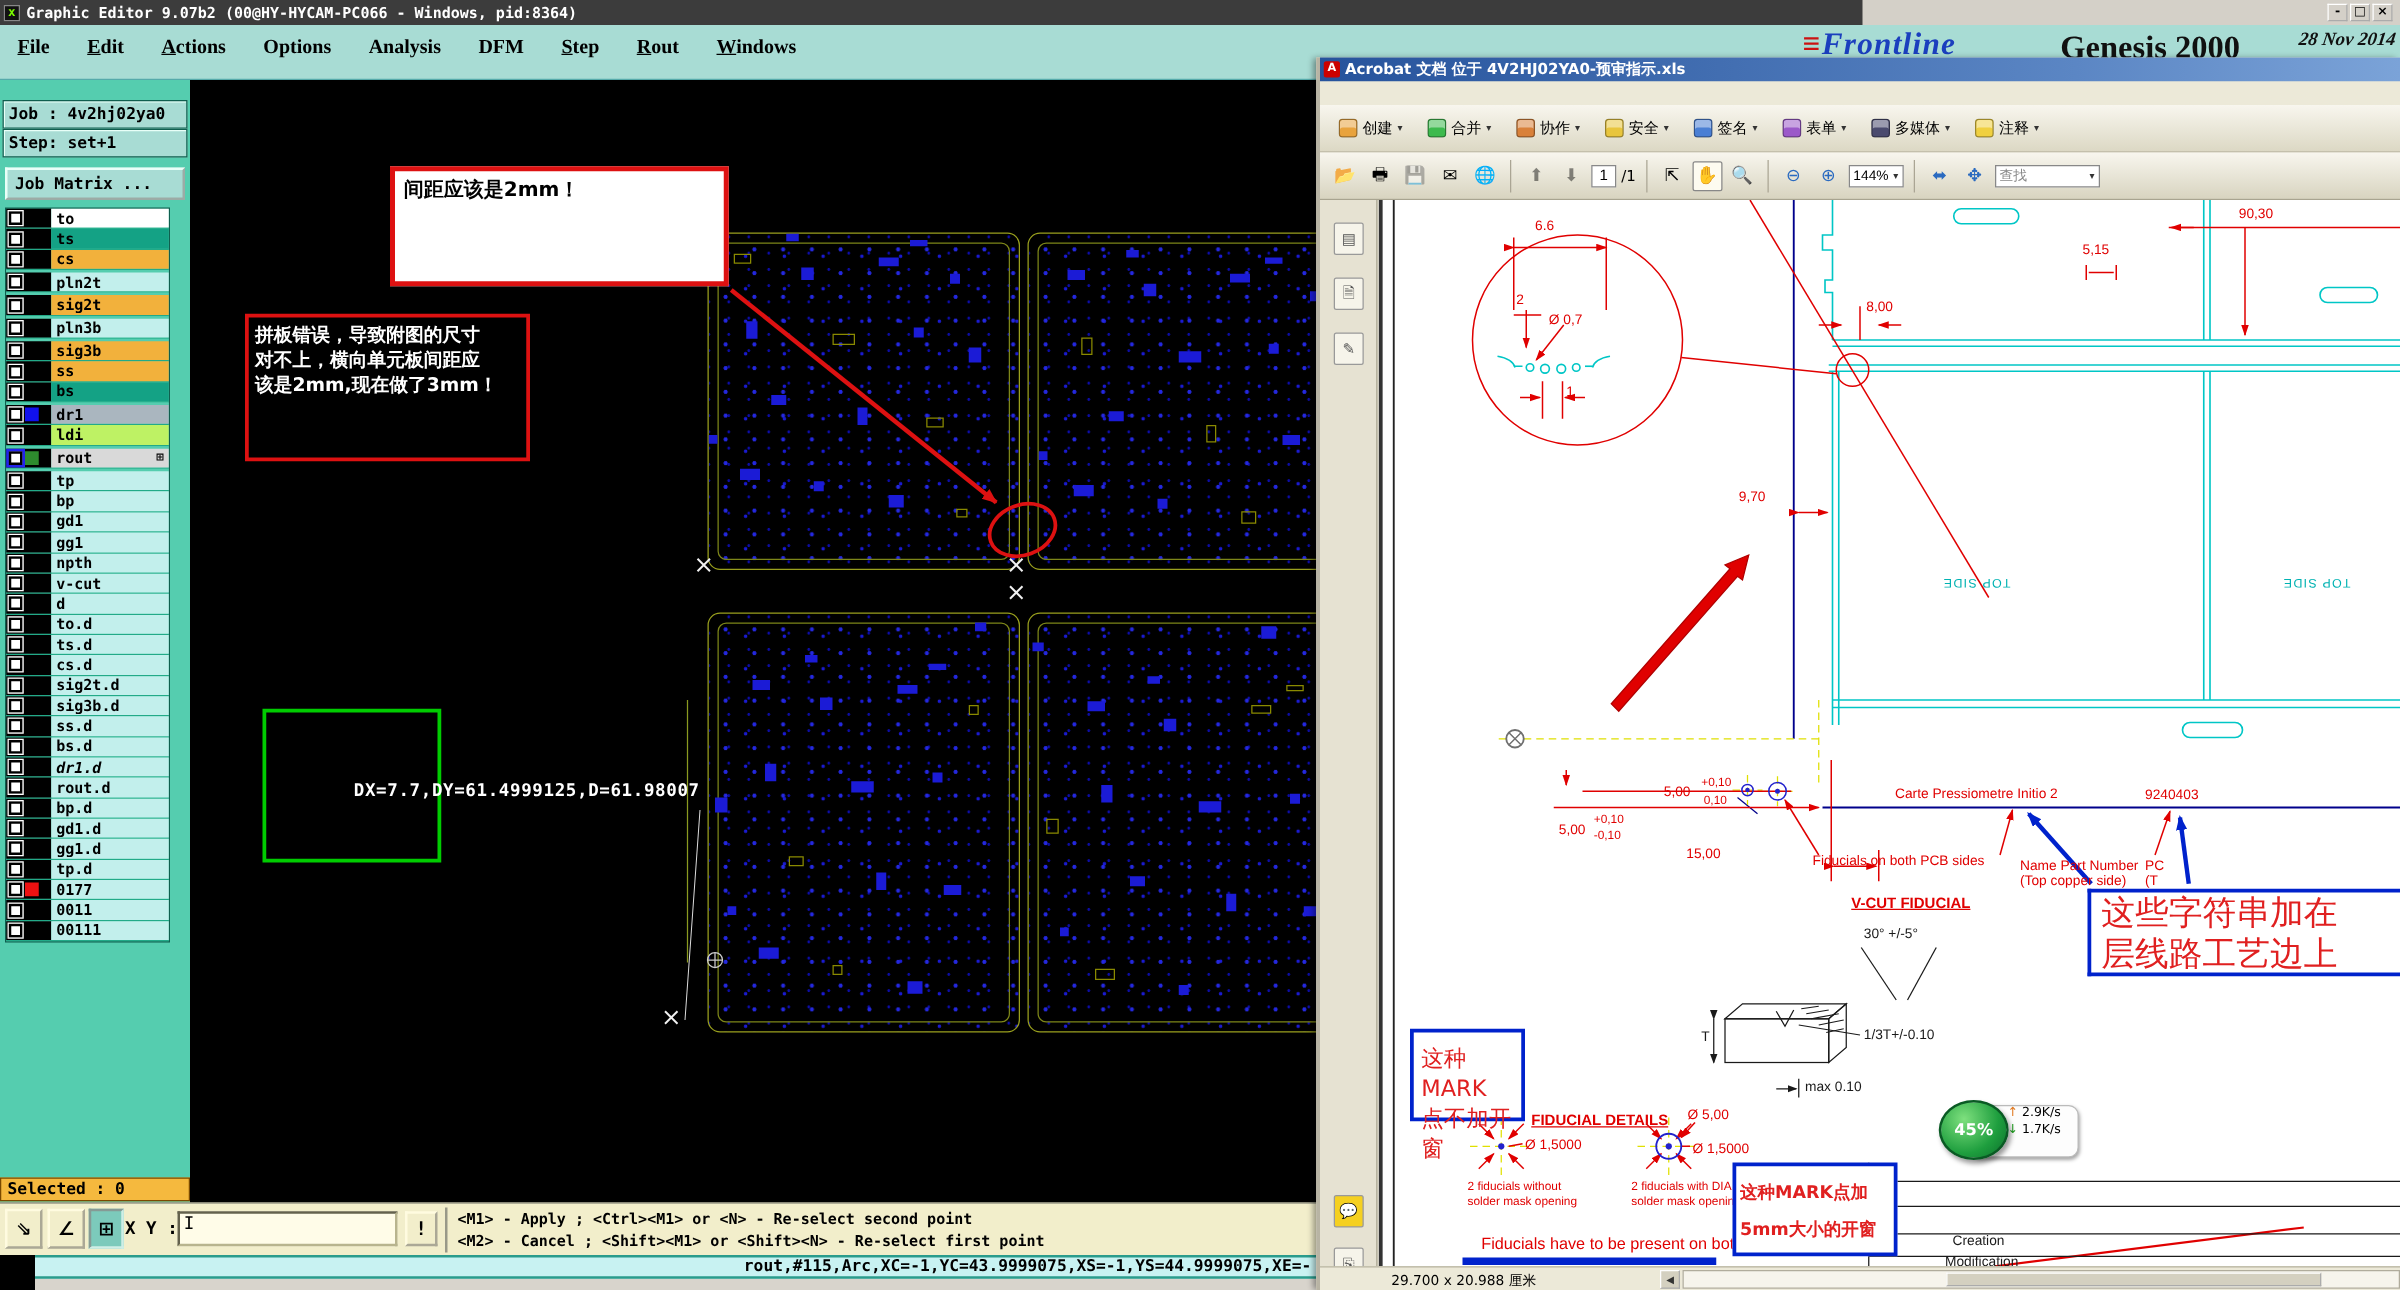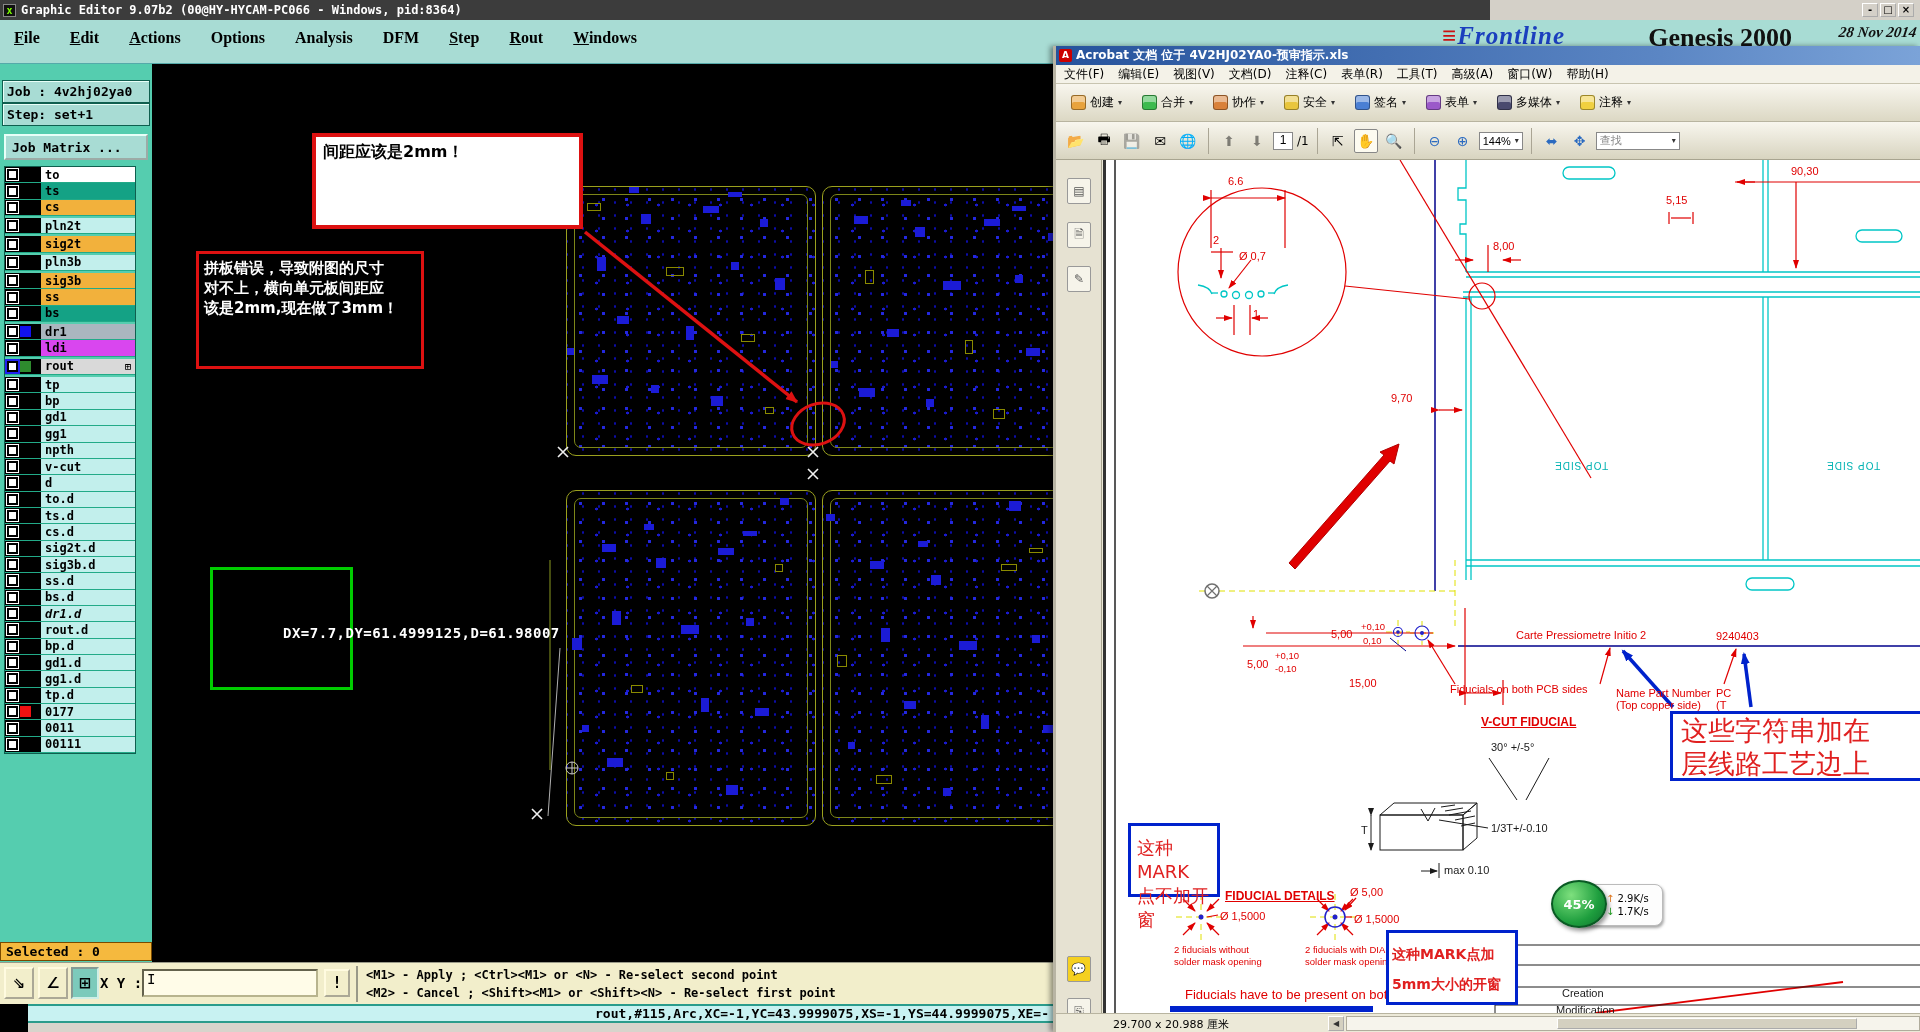--- a/index.html
+++ b/index.html
@@ -129,21 +129,21 @@
   
   .dt { position:absolute; font:11px "Liberation Sans",sans-serif; color:#e00000; white-space:nowrap; }
   .dt-ul { text-decoration:underline; font-weight:bold; font-size:12px; }
   .dt-blk { color:#1a1a1a; }
   .dt-s { font-size:9.5px; }
   .dt-topside { color:#00b2b2; font-size:10px; letter-spacing:1px; transform:rotate(180deg); }
   .cn-box { position:absolute; border:3px solid #0022cc; background:#fff; color:#e02020; font-family:"DejaVu Sans",sans-serif; }
   .net-widget { left:1551px; top:880px; width:114px; height:50px; z-index:50; }
   .net-pill { position:absolute; left:24px; top:4px; width:88px; height:42px; background:#fdfdfd; border:1px solid #bbb;
     border-radius:8px; box-shadow:1px 2px 3px rgba(0,0,0,.35); font:10px "DejaVu Sans",sans-serif;
-    display:flex; flex-direction:column; justify-content:center; padding-left:30px; gap:2px; }
+    display:flex; flex-direction:column; padding-left:30px; gap:2px; }
   .net-ball { position:absolute; left:0; top:0; width:56px; height:48px; border-radius:50%;
     background:radial-gradient(circle at 35% 30%, #7ee07e, #1e9e3e 60%, #0c6e2c); border:2px solid #0a5a24;
     color:#fff; font:bold 13px "DejaVu Sans",sans-serif; display:flex; align-items:center; justify-content:center;
     box-shadow:2px 3px 4px rgba(0,0,0,.4); }
   .up-arr { color:#e07820; } .dn-arr { color:#20a020; }
 </style>
 </head>
 <body>
 
 <div class="screen">
@@ -249,21 +249,21 @@
             <span class="layer-cb"></span>
             <span class="layer-sw" style="background: rgb(17, 17, 238);"></span>
           </span>
           <span class="layer-name" style="background: rgb(170, 182, 191);">dr1</span>
         </div>
         <div class="layer-row">
           <span class="layer-chip">
             <span class="layer-cb"></span>
             <span class="layer-sw"></span>
           </span>
-          <span class="layer-name" style="background: #d946ef;">ldi</span>
+          <span class="layer-name" style="background: #bef264;">ldi</span>
         </div>
         <div class="layer-row gap">
           <span class="layer-chip">
             <span class="layer-cb sel"></span>
             <span class="layer-sw" style="background: rgb(46, 139, 46);"></span>
           </span>
           <span class="layer-name" style="background: rgb(217, 217, 217); justify-content: space-between; padding-right: 2px;">rout<span class="layer-grid">⊞</span></span>
         </div>
         <div class="layer-row gap">
           <span class="layer-chip">
@@ -558,32 +558,20 @@
   <div class="abs gen-statusbar">
     <div class="status-corner"></div>
     <div class="status-cyan">rout,#115,Arc,XC=-1,YC=43.9999075,XS=-1,YS=44.9999075,XE=-</div>
   </div>
 
   <div class="abs acr-window">
     <div class="abs acr-titlebar">
       <span class="pdf-icon">A</span>
       <span>Acrobat 文档 位于 4V2HJ02YA0-预审指示.xls</span>
     </div>
-    <div class="abs acr-menubar" id="acr-menus">
-        <span>文件(F)</span>
-        <span>编辑(E)</span>
-        <span>视图(V)</span>
-        <span>文档(D)</span>
-        <span>注释(C)</span>
-        <span>表单(R)</span>
-        <span>工具(T)</span>
-        <span>高级(A)</span>
-        <span>窗口(W)</span>
-        <span>帮助(H)</span>
-      </div>
     <div class="abs acr-toolbar1" id="acr-toolbar1">
         <div class="tb1-item">
           <span class="tb1-icon" style="background: rgb(232, 163, 61);"></span>
           <span>创建</span>
           <span class="tb1-arrow">▾</span>
         </div>
         <div class="tb1-item">
           <span class="tb1-icon" style="background: rgb(61, 186, 78);"></span>
           <span>合并</span>
           <span class="tb1-arrow">▾</span>

